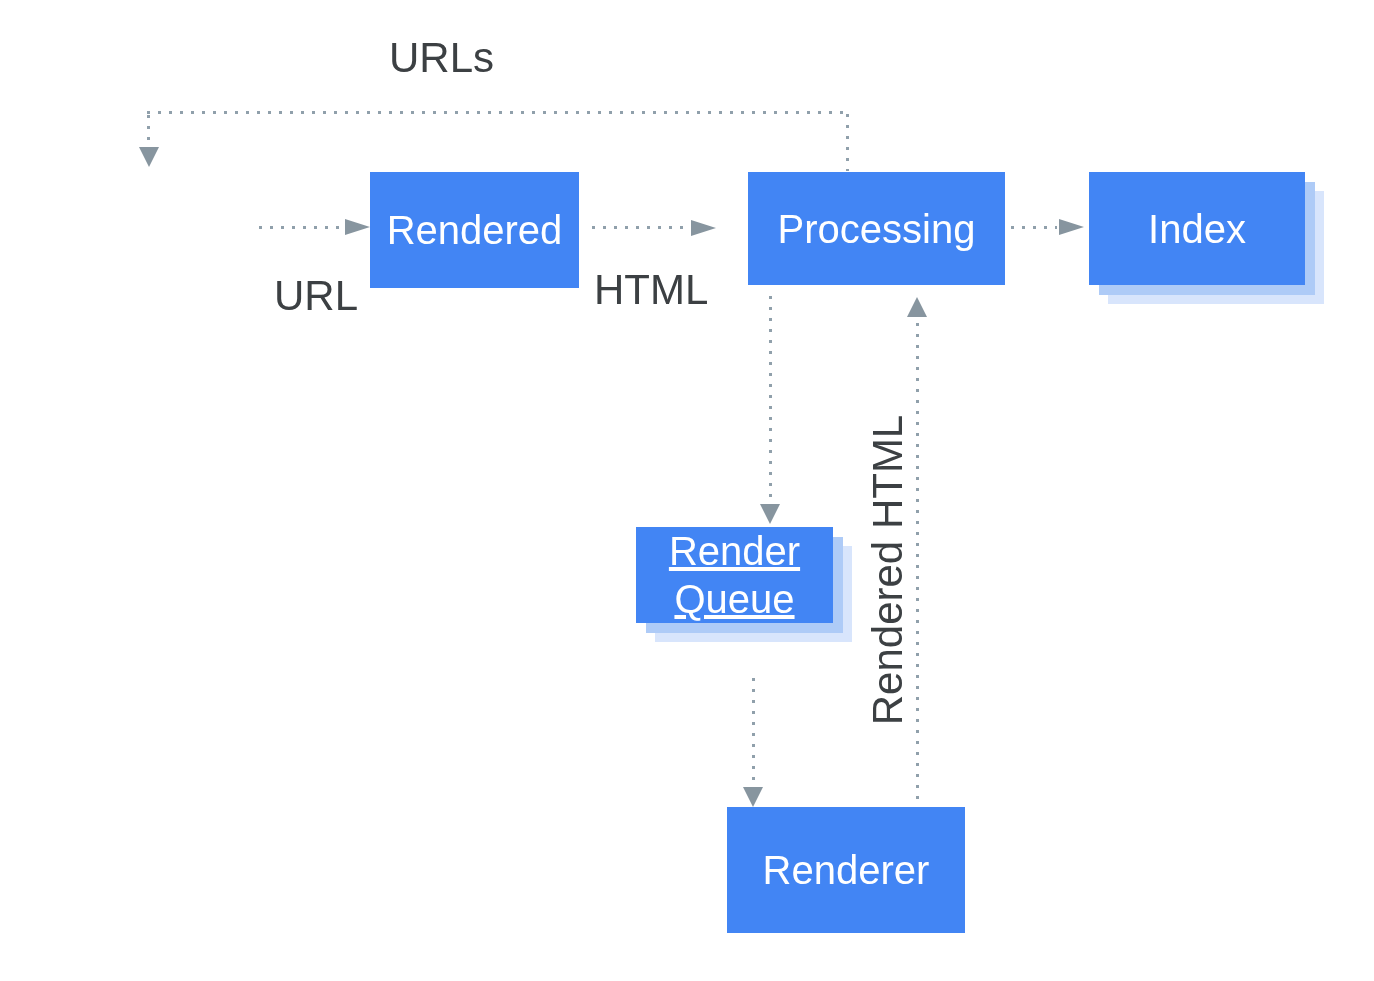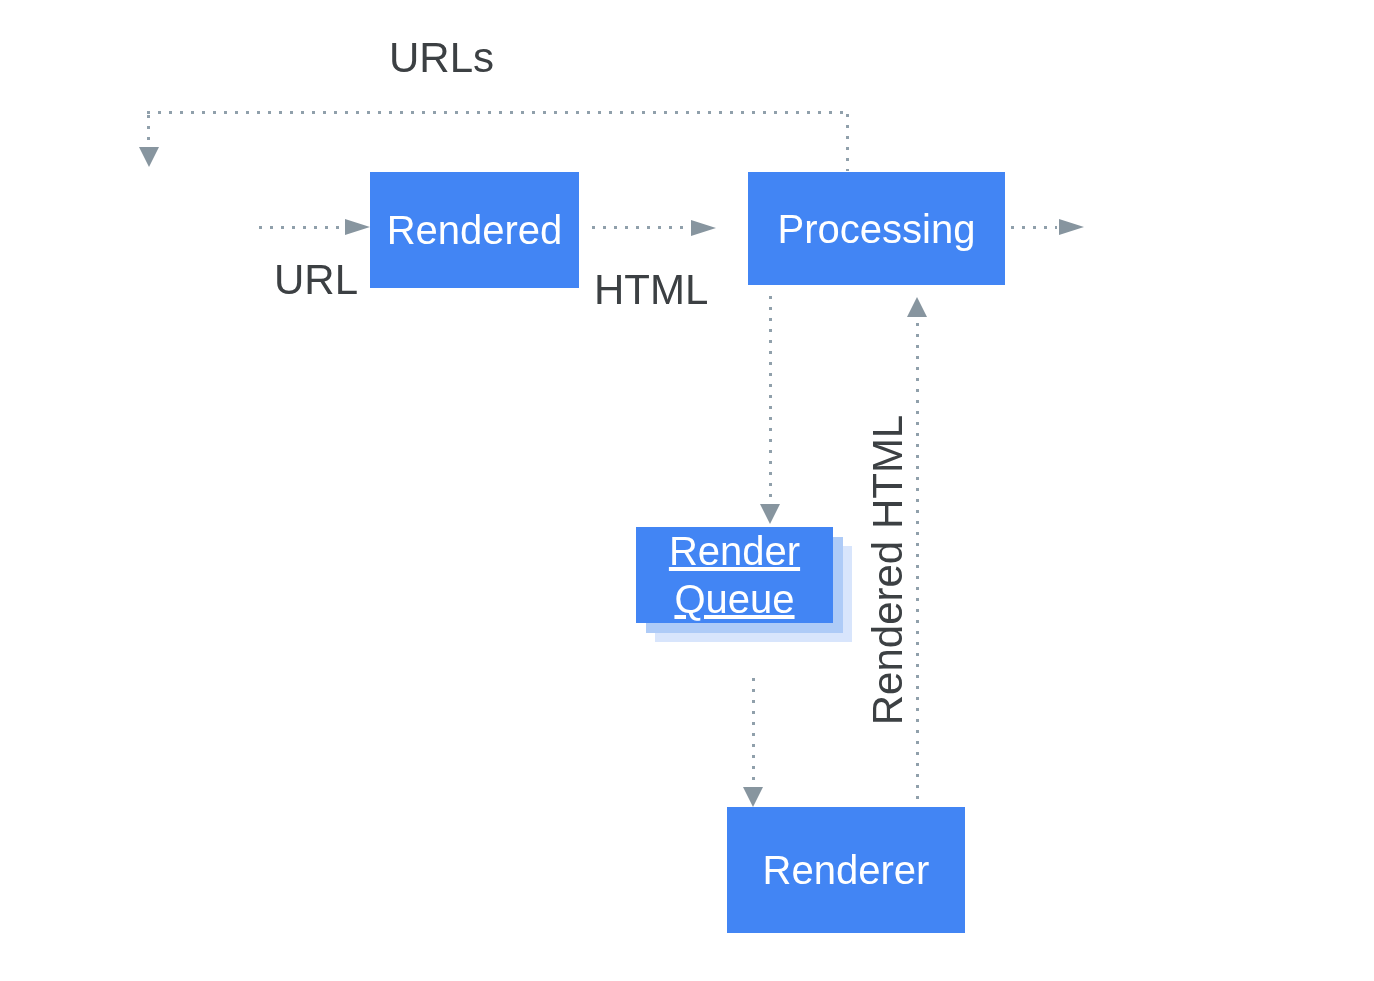--- a/index.html
+++ b/index.html
@@ -75,21 +75,21 @@
     <div class="dots-v" style="left:846px;top:114px;height:57px"></div>
     <div class="dots-h" style="left:147px;top:111px;width:702px"></div>
     <div class="dots-v" style="left:147px;top:115px;height:30px"></div>
     <div class="arr arr-down" style="left:139px;top:147px"></div>
     <div class="edge-label" style="left:389px;top:34px">URLs</div>
   </div>
 
   <div>
     <div class="dots-h" style="left:259px;top:226px;width:86px"></div>
     <div class="arr arr-right" style="left:345px;top:219px"></div>
-    <div class="edge-label" style="left:274px;top:256px">URL</div>
+    <div class="edge-label" style="left:274px;top:272px">URL</div>
   </div>
 
   <div>
     <div class="dots-h" style="left:592px;top:226px;width:97px"></div>
     <div class="arr arr-right" style="left:691px;top:220px"></div>
     <div class="edge-label" style="left:594px;top:266px">HTML</div>
   </div>
 
   <div>
     <div class="dots-h" style="left:989px;top:226px;width:68px"></div>
@@ -114,20 +114,23 @@
 
 
   <div class="node node-crawler">
     <span>Rendered</span>
   </div>
 
   <div class="node node-processing">
     <span>Processing</span>
   </div>
 
+  <div class="node stacked node-index">
+    <span>Index</span>
+  </div>
 
   <div class="node stacked node-render-queue">
     <span>Render Queue</span>
   </div>
 
   <div class="node node-renderer">
     <span>Renderer</span>
   </div>
 
 </div>

